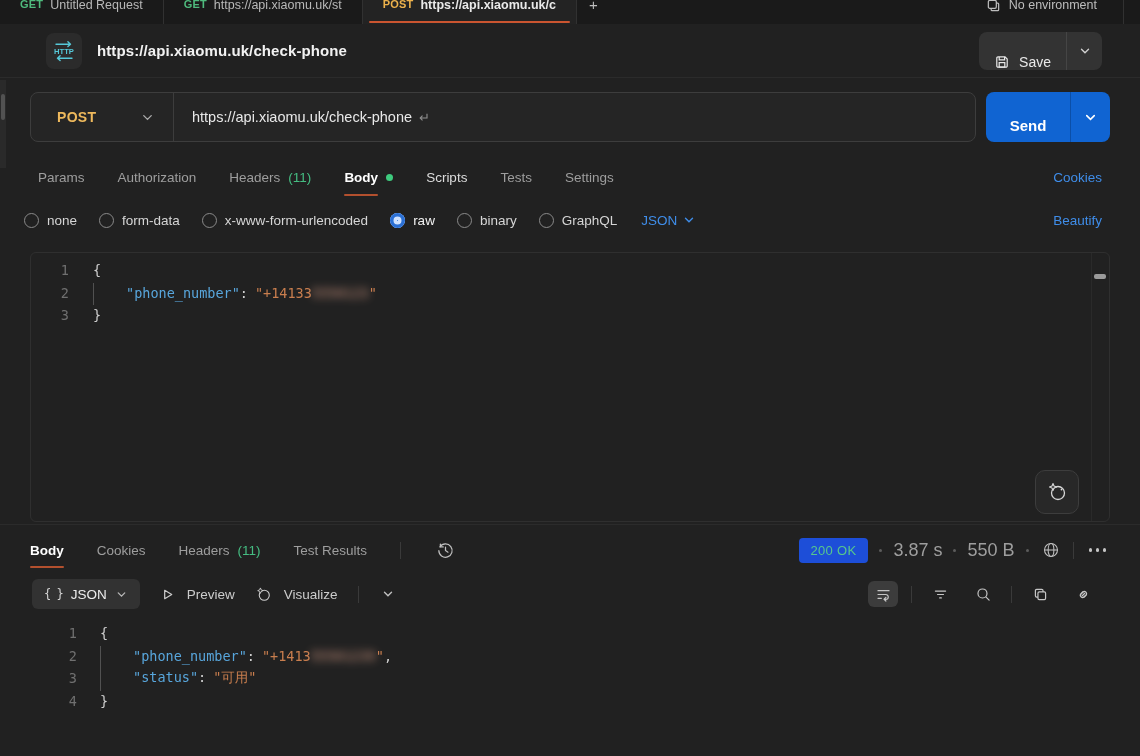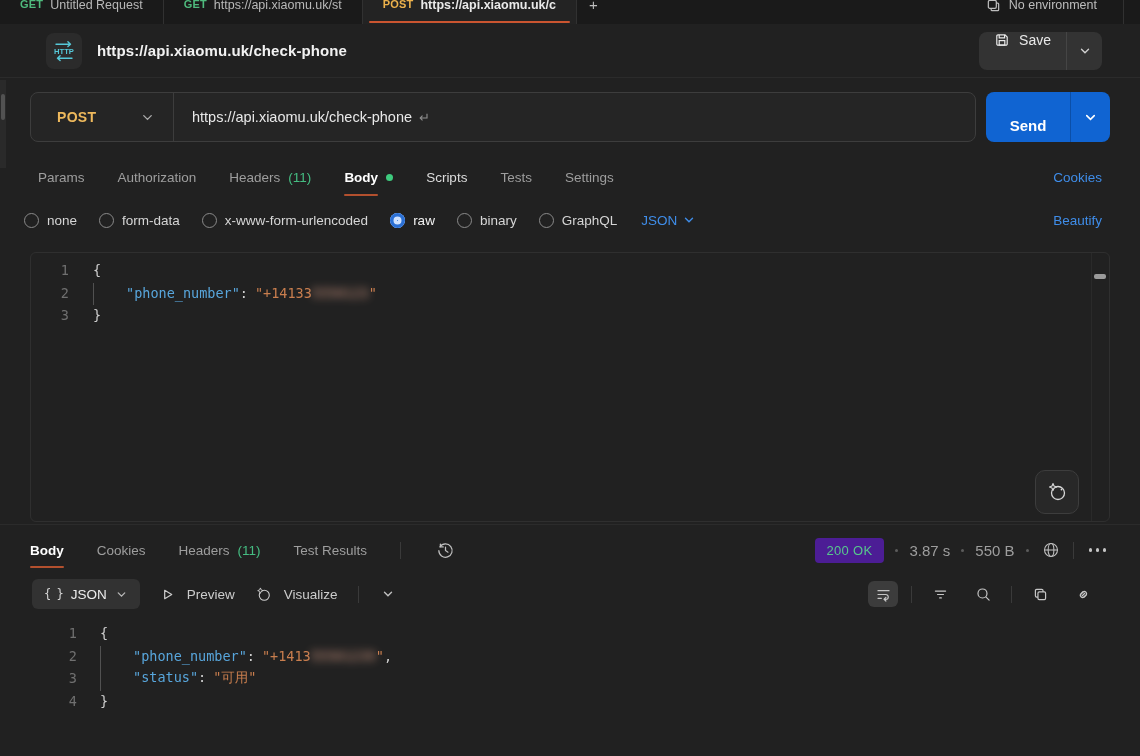--- a/index.html
+++ b/index.html
@@ -23,21 +23,21 @@
   .topbar-right { margin-left:auto; display:flex; align-items:center; padding-right:16px; }
   .topbar-right .clipped { display:flex; align-items:center; gap:8px; transform:translateY(-7px); color:#bdbdbd; font-size:12.5px; }
   .topbar-right svg { stroke:#bdbdbd; }
   .tb-enddiv { width:1px; height:24px; background:#313131; margin-left:26px; }
 
   
   .req-header { position:absolute; top:24px; left:0; width:1140px; height:54px; display:flex; align-items:center; padding-left:46px; border-bottom:1px solid #2b2b2b; background:#212121; }
   .http-badge { width:36px; height:36px; background:#2b2b2b; border-radius:8px; display:flex; align-items:center; justify-content:center; }
   .req-title { font-size:15px; font-weight:bold; color:#f2f2f2; margin-left:15px; letter-spacing:.1px; }
   .save-split { margin-left:auto; margin-right:38px; display:flex; align-items:stretch; height:38px; background:#333333; border-radius:8px; overflow:hidden; }
-  .save-main { display:flex; align-items:flex-start; gap:9px; padding:0 15px; background:none; border:none; color:#e9e9e9; font-size:14px; cursor:pointer; font-family:inherit; }
+  .save-main { display:flex; align-items:flex-end; gap:9px; padding:0 15px; background:none; border:none; color:#e9e9e9; font-size:14px; cursor:pointer; font-family:inherit; }
   .save-split .vdiv { width:1px; background:#454545; }
   .save-caret { width:35px; display:flex; align-items:center; justify-content:center; background:none; border:none; cursor:pointer; }
 
   
   .url-row { position:absolute; top:92px; left:30px; width:1080px; height:50px; display:flex; }
   .url-box { flex:1; display:flex; align-items:stretch; background:#252525; border:1px solid #3d3d3d; border-radius:8px; overflow:hidden; }
   .method-select { display:flex; align-items:center; justify-content:space-between; width:142px; padding:0 18px 0 26px; background:none; border:none; cursor:pointer; font-family:inherit; }
   .method-label { color:#eeb95c; font-weight:bold; font-size:14px; letter-spacing:.3px; }
   .url-box .vdiv { width:1px; background:#3d3d3d; }
   .url-input { display:flex; align-items:center; padding-left:18px; font-size:14.5px; color:#e8e8e8; }
@@ -84,22 +84,22 @@
   .vthumb { position:absolute; right:3px; top:21px; width:12px; height:5px; background:#9a9a9a; border-radius:2px; }
   .postbot { position:absolute; right:30px; bottom:7px; width:44px; height:44px; background:#282828; border:1px solid #3d3d3d; border-radius:10px; display:flex; align-items:center; justify-content:center; cursor:pointer; }
 
   .split-line { position:absolute; left:0; top:524px; width:1140px; height:1px; background:#2b2b2b; }
   .left-strip { position:absolute; left:0; top:80px; width:6px; height:88px; background:#2a2a2a; }
   .left-strip .nub { position:absolute; left:1px; top:14px; width:4px; height:26px; background:#525252; border-radius:2px; }
 
   
   .resp-meta { position:absolute; top:532px; left:30px; right:30px; height:36px; display:flex; align-items:stretch; gap:33px; font-size:13.5px; }
   .resp-meta .right { margin-left:auto; display:flex; align-items:center; gap:11px; }
-  .pill { background:#4c1d95; color:#57c78d; font-size:13px; padding:5px 12px; border-radius:4px; letter-spacing:.3px; }
-  .meta-txt { color:#9e9e9e; font-size:15px;text-align:center; }
+  .pill { background:#1d4ed8; color:#57c78d; font-size:13px; padding:5px 12px; border-radius:4px; letter-spacing:.3px; }
+  .meta-txt { color:#9e9e9e; font-size:18px;text-align:center; }
   .msep { width:3px; height:3px; border-radius:50%; background:#5c5c5c; }
   .vdiv-mid { width:1px; height:17px; background:#3a3a3a; align-self:center; }
   .iconbtn { background:none; border:none; display:flex; align-items:center; justify-content:center; cursor:pointer; padding:2px; }
   .iconbtn svg { stroke:#c0c0c0; }
   .dots3 { display:flex; gap:3.5px; align-items:center; padding:0 4px; }
   .dots3 i { width:3.5px; height:3.5px; border-radius:50%; background:#c4c4c4; }
 
   
   .resp-toolbar { position:absolute; top:578px; left:32px; right:42px; height:32px; display:flex; align-items:center; gap:20px; font-size:13.5px; }
   .json-btn { display:flex; align-items:center; gap:8px; height:30px; padding:0 12px; background:#323232; border:none; border-radius:6px; color:#ececec; cursor:pointer; font-family:inherit; font-size:13.5px; }

